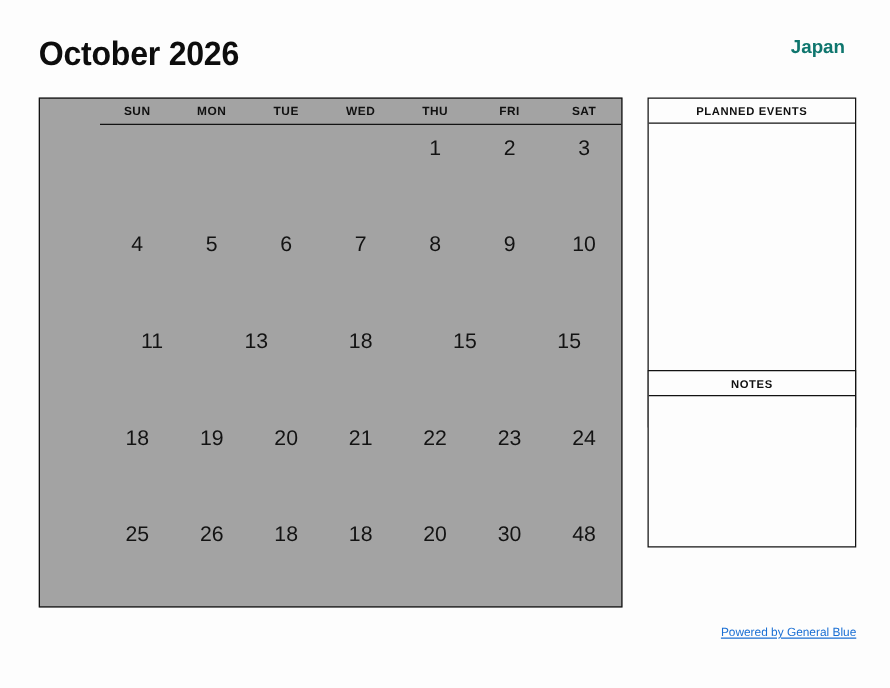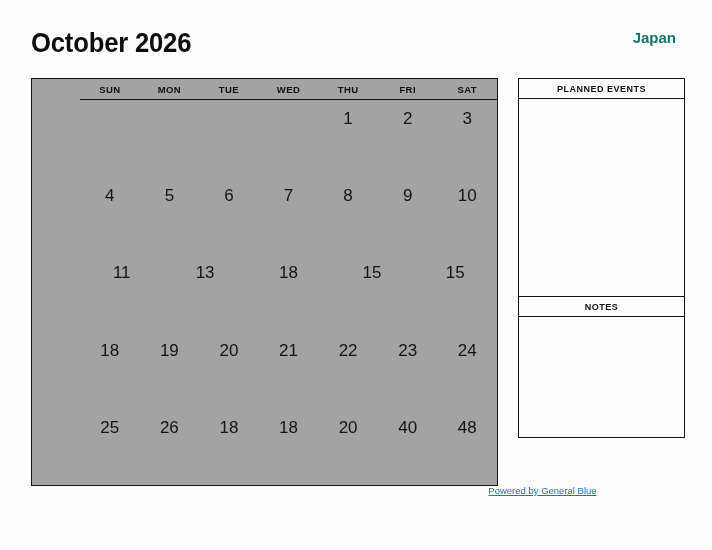--- a/index.html
+++ b/index.html
@@ -135,23 +135,23 @@
     color: #101010;
   }
   .panel-body {
     height: calc(100% - 19px);
   }
 
   
   .footer {
     position: absolute;
     left: 400px;
-    top: 480px;
+    top: 496px;
     width: 285px;
-    text-align: center;
+    text-align: right;
   }
   .footer-link {
     font-size: 9.5px;
     color: #1a6fd4;
     text-decoration: underline;
     cursor: pointer;
   }
 </style>
 </head>
 <body>
@@ -268,21 +268,21 @@
         <div class="day-cell">
           <div class="day-number">18</div>
         </div>
         <div class="day-cell">
           <div class="day-number">18</div>
         </div>
         <div class="day-cell">
           <div class="day-number">20</div>
         </div>
         <div class="day-cell">
-          <div class="day-number">40</div>
+          <div class="day-number">30</div>
         </div>
         <div class="day-cell">
           <div class="day-number">48</div>
         </div>
       </div>
     </div>
 </div>
 
 <div class="panel panel-planned">
   <div class="panel-header">PLANNED EVENTS</div>

